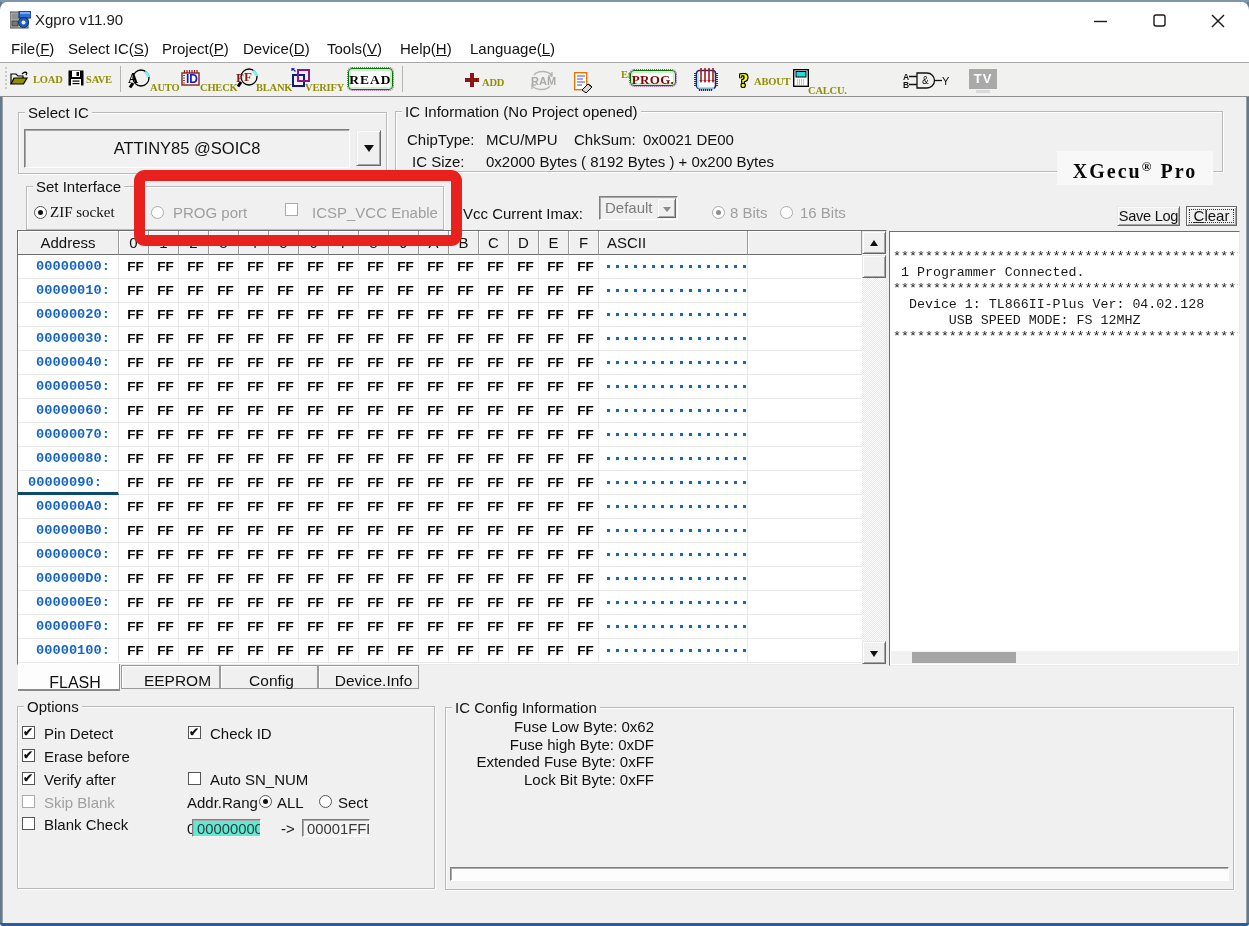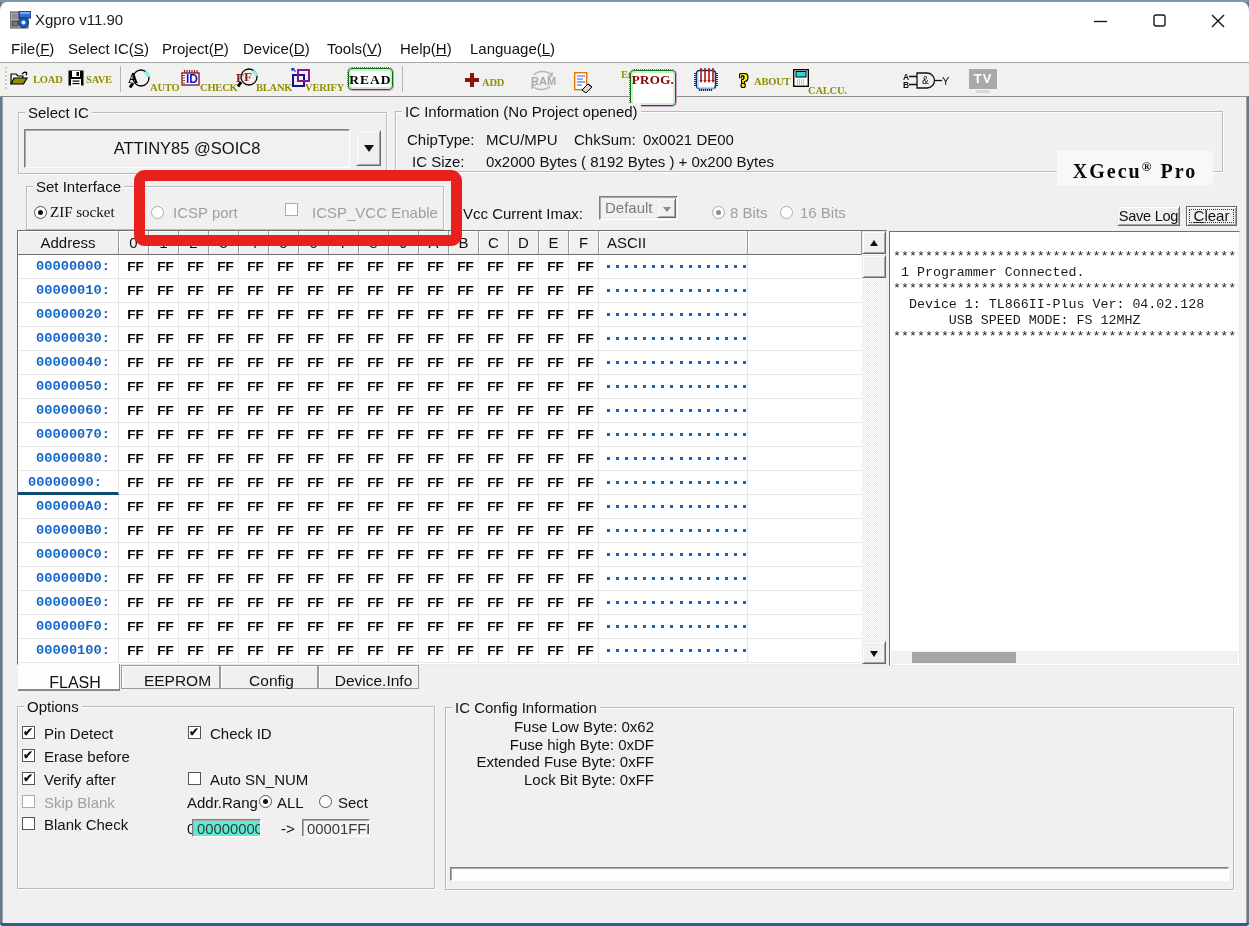--- a/index.html
+++ b/index.html
@@ -116,21 +116,21 @@
       <path d="M22 16 A 10 7 0 0 1 4 15 m 0 4 v-4 h4" fill="none" stroke="#b5b5b5" stroke-width="1.4"></path>
       <text x="3" y="15" font-family="Liberation Sans" font-size="11" font-weight="bold" fill="#a9a9a9">RAM</text>
     </svg>
     <svg class="abs" style="left:574px;top:9px;" width="22" height="21" viewBox="0 0 22 21">
       <rect x="0.7" y="0.7" width="12" height="17" fill="#fff" stroke="#e07800" stroke-width="1.4"></rect>
       <path d="M3 4 h8 M3 7 h6 M3 10 h8 M3 13 h5" stroke="#4848d8" stroke-width="1"></path>
       <path d="M8 18 l6 -6 l4 3 l-6 6 z" fill="#d8d8d8" stroke="#000" stroke-width="1"></path>
       <path d="M14 12 l4 3" stroke="#000" stroke-width="1"></path>
     </svg>
     <div class="tlabel" style="left:621px;top:6px;">Erase</div>
-    <div class="abs" style="left:630px;top:7px;width:46px;height:36px;box-sizing:border-box;background:#fff;border:1px solid #0f6e0f;border-radius:4px;box-shadow:inset 0 0 0 2px #c8f2c8;outline:1px dotted #a050a0;text-align:center;font-family:'Liberation Serif',serif;font-weight:bold;font-size:13px;color:#8b0000;line-height:18px;letter-spacing:0.3px;">PROG.</div>
+    <div class="abs" style="left:630px;top:7px;width:46px;height:16px;box-sizing:border-box;background:#fff;border:1px solid #0f6e0f;border-radius:4px;box-shadow:inset 0 0 0 2px #c8f2c8;outline:1px dotted #a050a0;text-align:center;font-family:'Liberation Serif',serif;font-weight:bold;font-size:13px;color:#8b0000;line-height:18px;letter-spacing:0.3px;">PROG.</div>
     <svg class="abs" style="left:692px;top:4px;" width="28" height="26" viewBox="0 0 28 26">
       <path d="M2 6.5 h3 M2 8.5 h3 M2 10.5 h3 M2 12.5 h3 M2 14.5 h3 M2 16.5 h3 M2 18.5 h3" stroke="#6a106a" stroke-width="1.2"></path>
       <path d="M23 6.5 h3 M23 8.5 h3 M23 10.5 h3 M23 12.5 h3 M23 14.5 h3 M23 16.5 h3 M23 18.5 h3" stroke="#6a106a" stroke-width="1.2"></path>
       <path d="M7.5 21 v3 M9.5 21 v3 M11.5 21 v3 M13.5 21 v3 M15.5 21 v3 M17.5 21 v3 M19.5 21 v3" stroke="#3a1060" stroke-width="1.2"></path>
       <rect x="4.5" y="3.5" width="19" height="18" rx="3" fill="#ffffff" stroke="#1a2a7a" stroke-width="1.5"></rect>
       <path d="M6 6 v13 a2 2 0 0 0 2 2 h14" fill="none" stroke="#9be8f2" stroke-width="1.6"></path>
       <path d="M9 1 v13 M13 1 v13 M17 1 v13 M21 1 v13" stroke="#aa1818" stroke-width="1.6"></path>
       <path d="M7.3 13 l1.7 3 l1.7 -3 z M11.3 13 l1.7 3 l1.7 -3 z M15.3 13 l1.7 3 l1.7 -3 z M19.3 13 l1.7 3 l1.7 -3 z" fill="#aa1818"></path>
     </svg>
     <div class="abs" style="left:739px;top:7px;font-family:'Liberation Serif',serif;font-weight:bold;font-size:19px;color:#ffff00;text-shadow:1px 1px 0 #000, -1px -1px 0 #000, 1px -1px 0 #000, -1px 1px 0 #000, 0 1px 0 #000, 0 -1px 0 #000, 1px 0 0 #000, -1px 0 0 #000;">?</div>
@@ -161,21 +161,21 @@
       <div style="margin:14px auto 0;width:0;height:0;border-left:5px solid transparent;border-right:5px solid transparent;border-top:7px solid #111;"></div>
     </div>
 
   <div class="gbox" style="left:26px;top:184px;width:416px;height:42px;"></div>
   <div class="glab" style="left:33px;top:176px;">Set Interface</div>
   <div class="radio" style="left:34px;top:204px;">
       <div class="rdot"></div>
     </div>
   <div class="abs" style="left:50px;top:202px;font-size:15px;color:#111;font-family:Liberation Serif, serif;">ZIF socket</div>
   <div class="radio" style="left:151px;top:204px;border-color:#ababab;"></div>
-  <div class="abs gray" style="left:173px;top:202px;font-size:15px;">ICSP port</div>
+  <div class="abs gray" style="left:173px;top:202px;font-size:15px;">PROG port</div>
   <div class="cb" style="left:285px;top:201px;border-color:#ababab;"></div>
   <div class="abs gray" style="left:312px;top:202px;font-size:15px;">ICSP_VCC Enable</div>
   <div id="redrect"></div>
 
   <div class="gbox" style="left:395px;top:109px;width:826px;height:59px;"></div>
   <div class="glab" style="left:402px;top:101px;">IC Information (No Project opened)</div>
   <div class="abs" style="left:407px;top:129px;font-size:15px;color:#111;">ChipType:</div>
   <div class="abs" style="left:486px;top:129px;font-size:15px;color:#111;">MCU/MPU</div>
   <div class="abs" style="left:574px;top:129px;font-size:15px;color:#111;">ChkSum:</div>
   <div class="abs" style="left:643px;top:129px;font-size:15px;color:#111;">0x0021 DE00</div>

